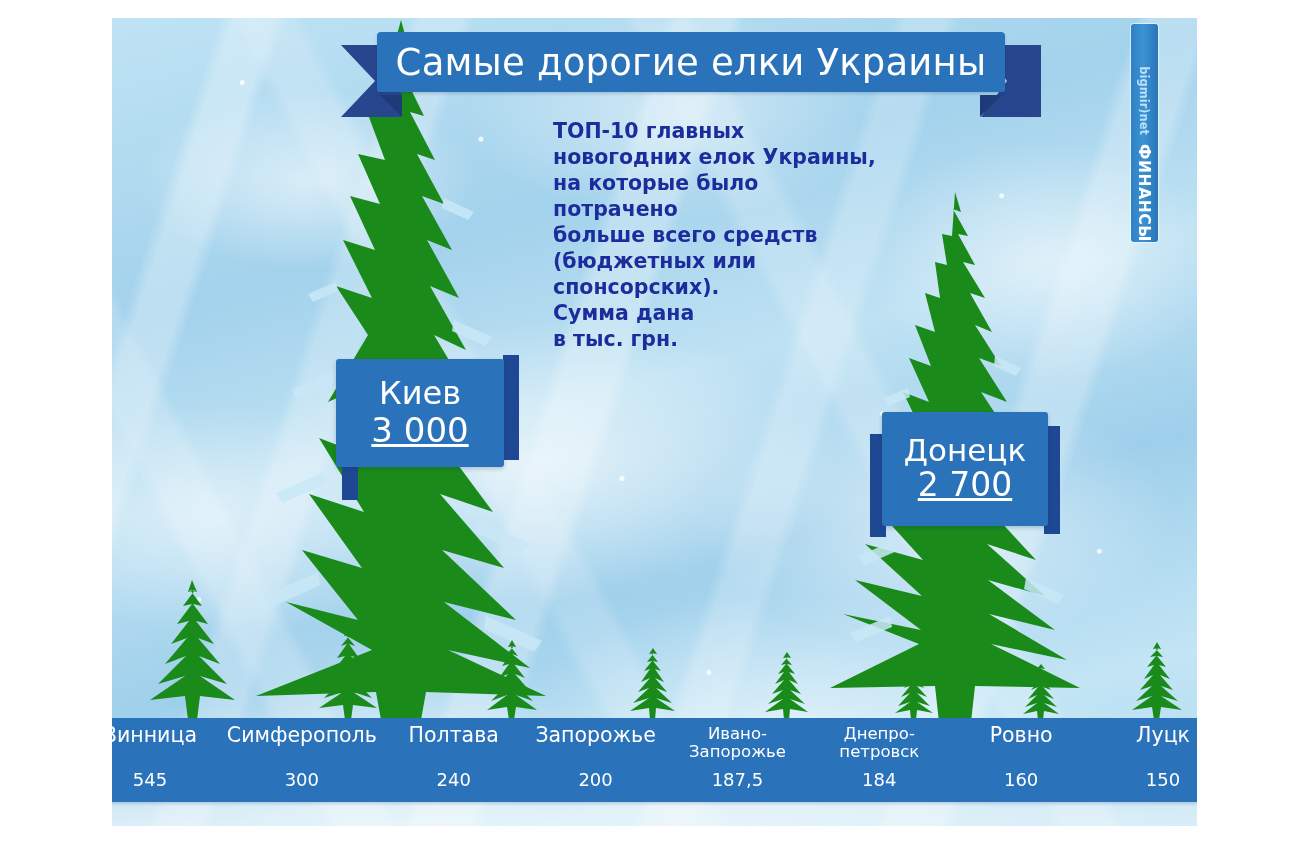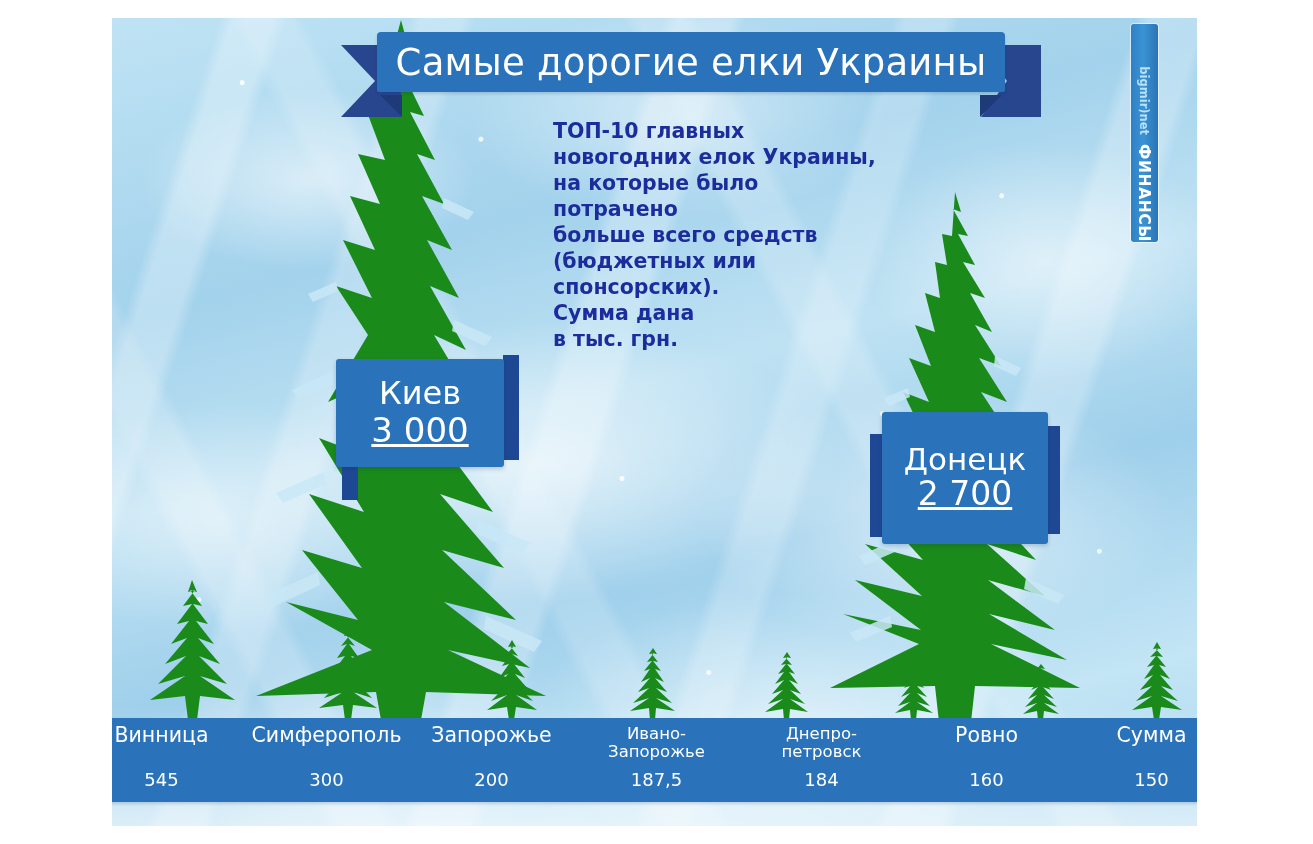--- a/index.html
+++ b/index.html
@@ -221,21 +221,21 @@
   }
   .sign-city { font-size: 32px; line-height: 1.04; }
   .sign-val  { font-size: 34px; line-height: 1.12; text-decoration: underline; }
 
   #sign-kiev { left: 318px; top: 355px; width: 206px; height: 145px; }
   #sign-kiev .sign-board { left: 18px; top: 4px; width: 168px; height: 108px; }
   #sign-kiev .tail-left  { left: 24px; top: 28px; height: 117px; }
   #sign-kiev .tail-right { left: 185px; top: 0px; height: 105px; }
 
   #sign-donetsk { left: 866px; top: 408px; width: 198px; height: 140px; }
-  #sign-donetsk .sign-board { left: 16px; top: 4px; width: 166px; height: 132px; }
+  #sign-donetsk .sign-board { left: 16px; top: 4px; width: 166px; height: 114px; }
   #sign-donetsk .tail-left  { left: 4px; top: 26px; height: 103px; }
   #sign-donetsk .tail-right { left: 178px; top: 18px; height: 108px; }
   #sign-donetsk .sign-city { font-size: 31px; }
   #sign-donetsk .sign-val  { font-size: 33px; }
 
   
   .bottom-ribbon {
     position: absolute;
     left: 0;
     top: 712px;
@@ -523,39 +523,43 @@
     <div class="br-band" id="city-list">
         <div class="city-cell">
           <div class="city-name">Винница</div>
           <div class="city-val">545</div>
         </div>
         <div class="city-cell">
           <div class="city-name">Симферополь</div>
           <div class="city-val">300</div>
         </div>
         <div class="city-cell">
+          <div class="city-name">Полтава</div>
+          <div class="city-val">240</div>
+        </div>
+        <div class="city-cell">
           <div class="city-name">Запорожье</div>
           <div class="city-val">200</div>
         </div>
         <div class="city-cell">
           <div class="city-name two-line">Ивано-
 Запорожье</div>
           <div class="city-val">187,5</div>
         </div>
         <div class="city-cell">
           <div class="city-name two-line">Днепро-
 петровск</div>
           <div class="city-val">184</div>
         </div>
         <div class="city-cell">
           <div class="city-name">Ровно</div>
           <div class="city-val">160</div>
         </div>
         <div class="city-cell">
-          <div class="city-name">Сумма</div>
+          <div class="city-name">Луцк</div>
           <div class="city-val">150</div>
         </div>
       </div>
     <div class="br-fold-l"></div>
     <div class="br-fold-r"></div>
   </div>
 
   <div class="gutter-t"></div>
   <div class="gutter-b"></div>
   <div class="gutter-l"></div>

